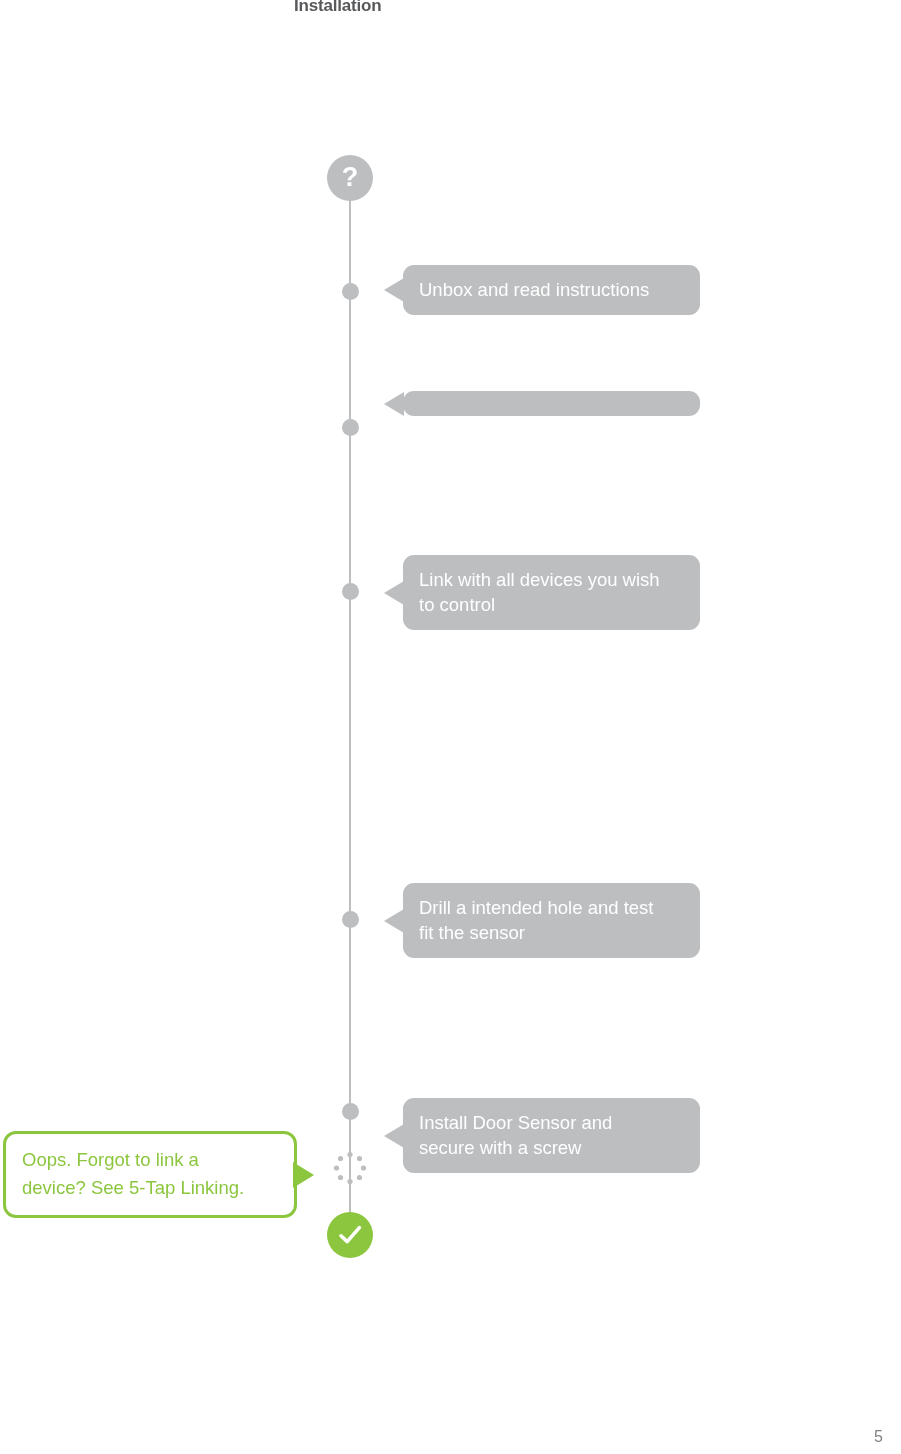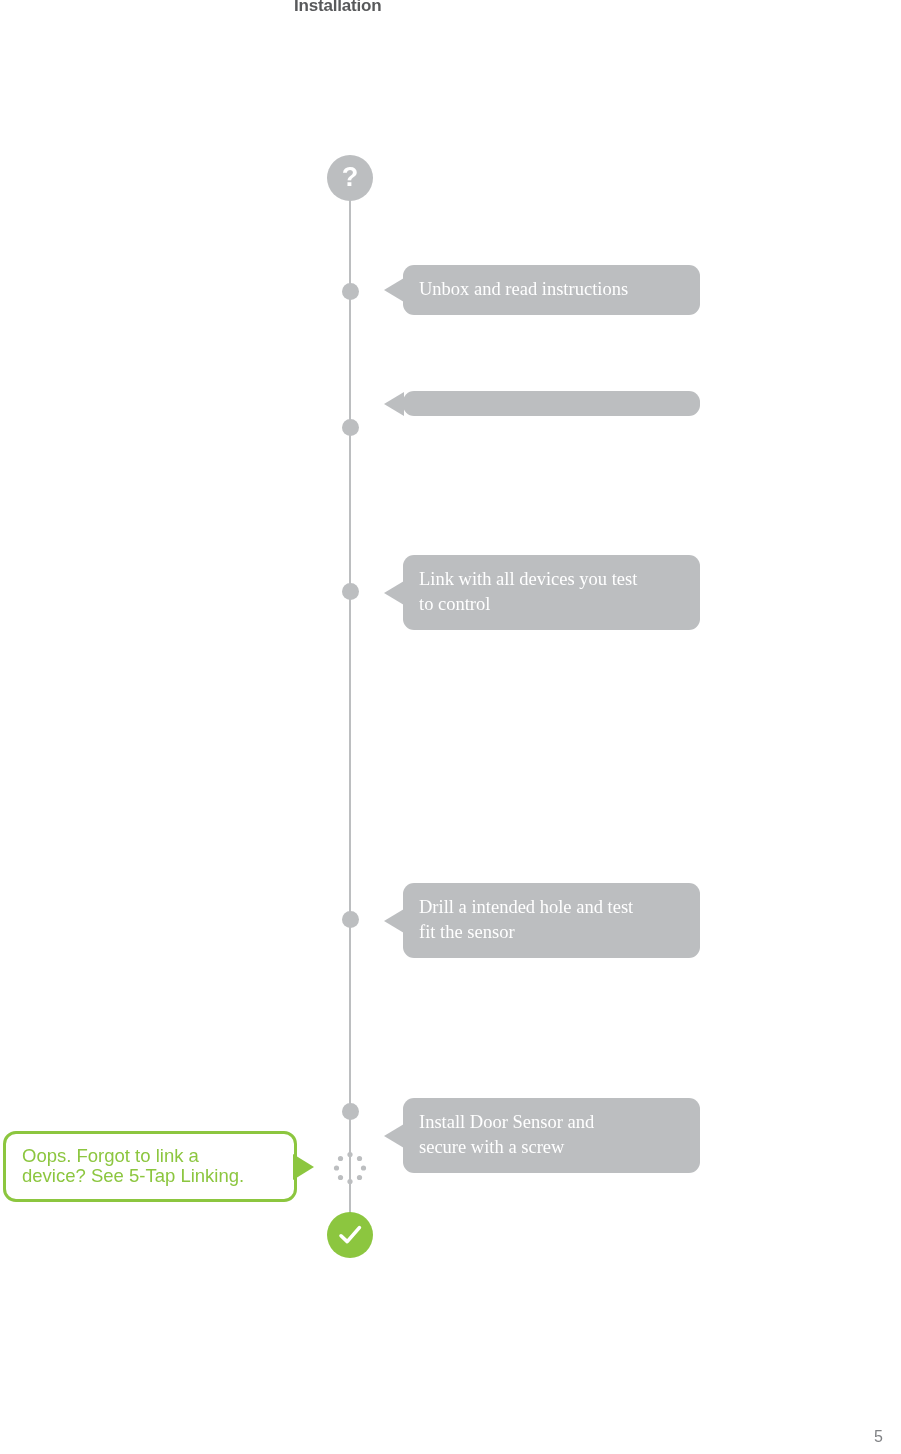--- a/index.html
+++ b/index.html
@@ -115,21 +115,20 @@
     left: 403px;
     width: 297px;
     background: #bcbec0;
     border-radius: 11px;
     box-sizing: border-box;
     padding: 12px 16px 13px 16px;
     color: #ffffff;
     font-size: 18.5px;
     line-height: 25px;
     z-index: 2;
-    font-family: Liberation Serif, serif;
   }
   .bubble .bubble-text {
     display: block;
     white-space: pre-line;
   }
   
   .bubble .tail {
     position: absolute;
     left: -19px;
     top: 50%;
@@ -147,21 +146,21 @@
     left: 3px;
     top: 1131px;
     width: 294px;
     box-sizing: border-box;
     background: #ffffff;
     border: 3px solid #8cc63f;
     border-radius: 13px;
     padding: 12px 16px 13px 16px;
     color: #8cc63f;
     font-size: 18.5px;
-    line-height: 20px;
+    line-height: 28px;
     z-index: 4;
   }
   .green-note .note-text {
     display: block;
     white-space: pre-line;
   }
   .green-note .tail-right {
     position: absolute;
     right: -20px;
     top: 50%;
@@ -190,21 +189,21 @@
       <span class="tail"></span>
       <span class="bubble-text">Unbox and read instructions</span>
     </div>
     <div class="tl-dot" style="top: 419px;"></div>
     <div class="bubble" style="top: 391px;">
       <span class="tail"></span>
     </div>
     <div class="tl-dot" style="top: 583px;"></div>
     <div class="bubble" style="top: 555px;">
       <span class="tail"></span>
-      <span class="bubble-text">Link with all devices you test
+      <span class="bubble-text">Link with all devices you wish
 to control</span>
     </div>
     <div class="tl-dot" style="top: 911px;"></div>
     <div class="bubble" style="top: 883px;">
       <span class="tail"></span>
       <span class="bubble-text">Drill a intended hole and test
 fit the sensor</span>
     </div>
     <div class="tl-dot" style="top: 1103px;"></div>
     <div class="bubble" style="top: 1075px; margin-top: 23px;">

